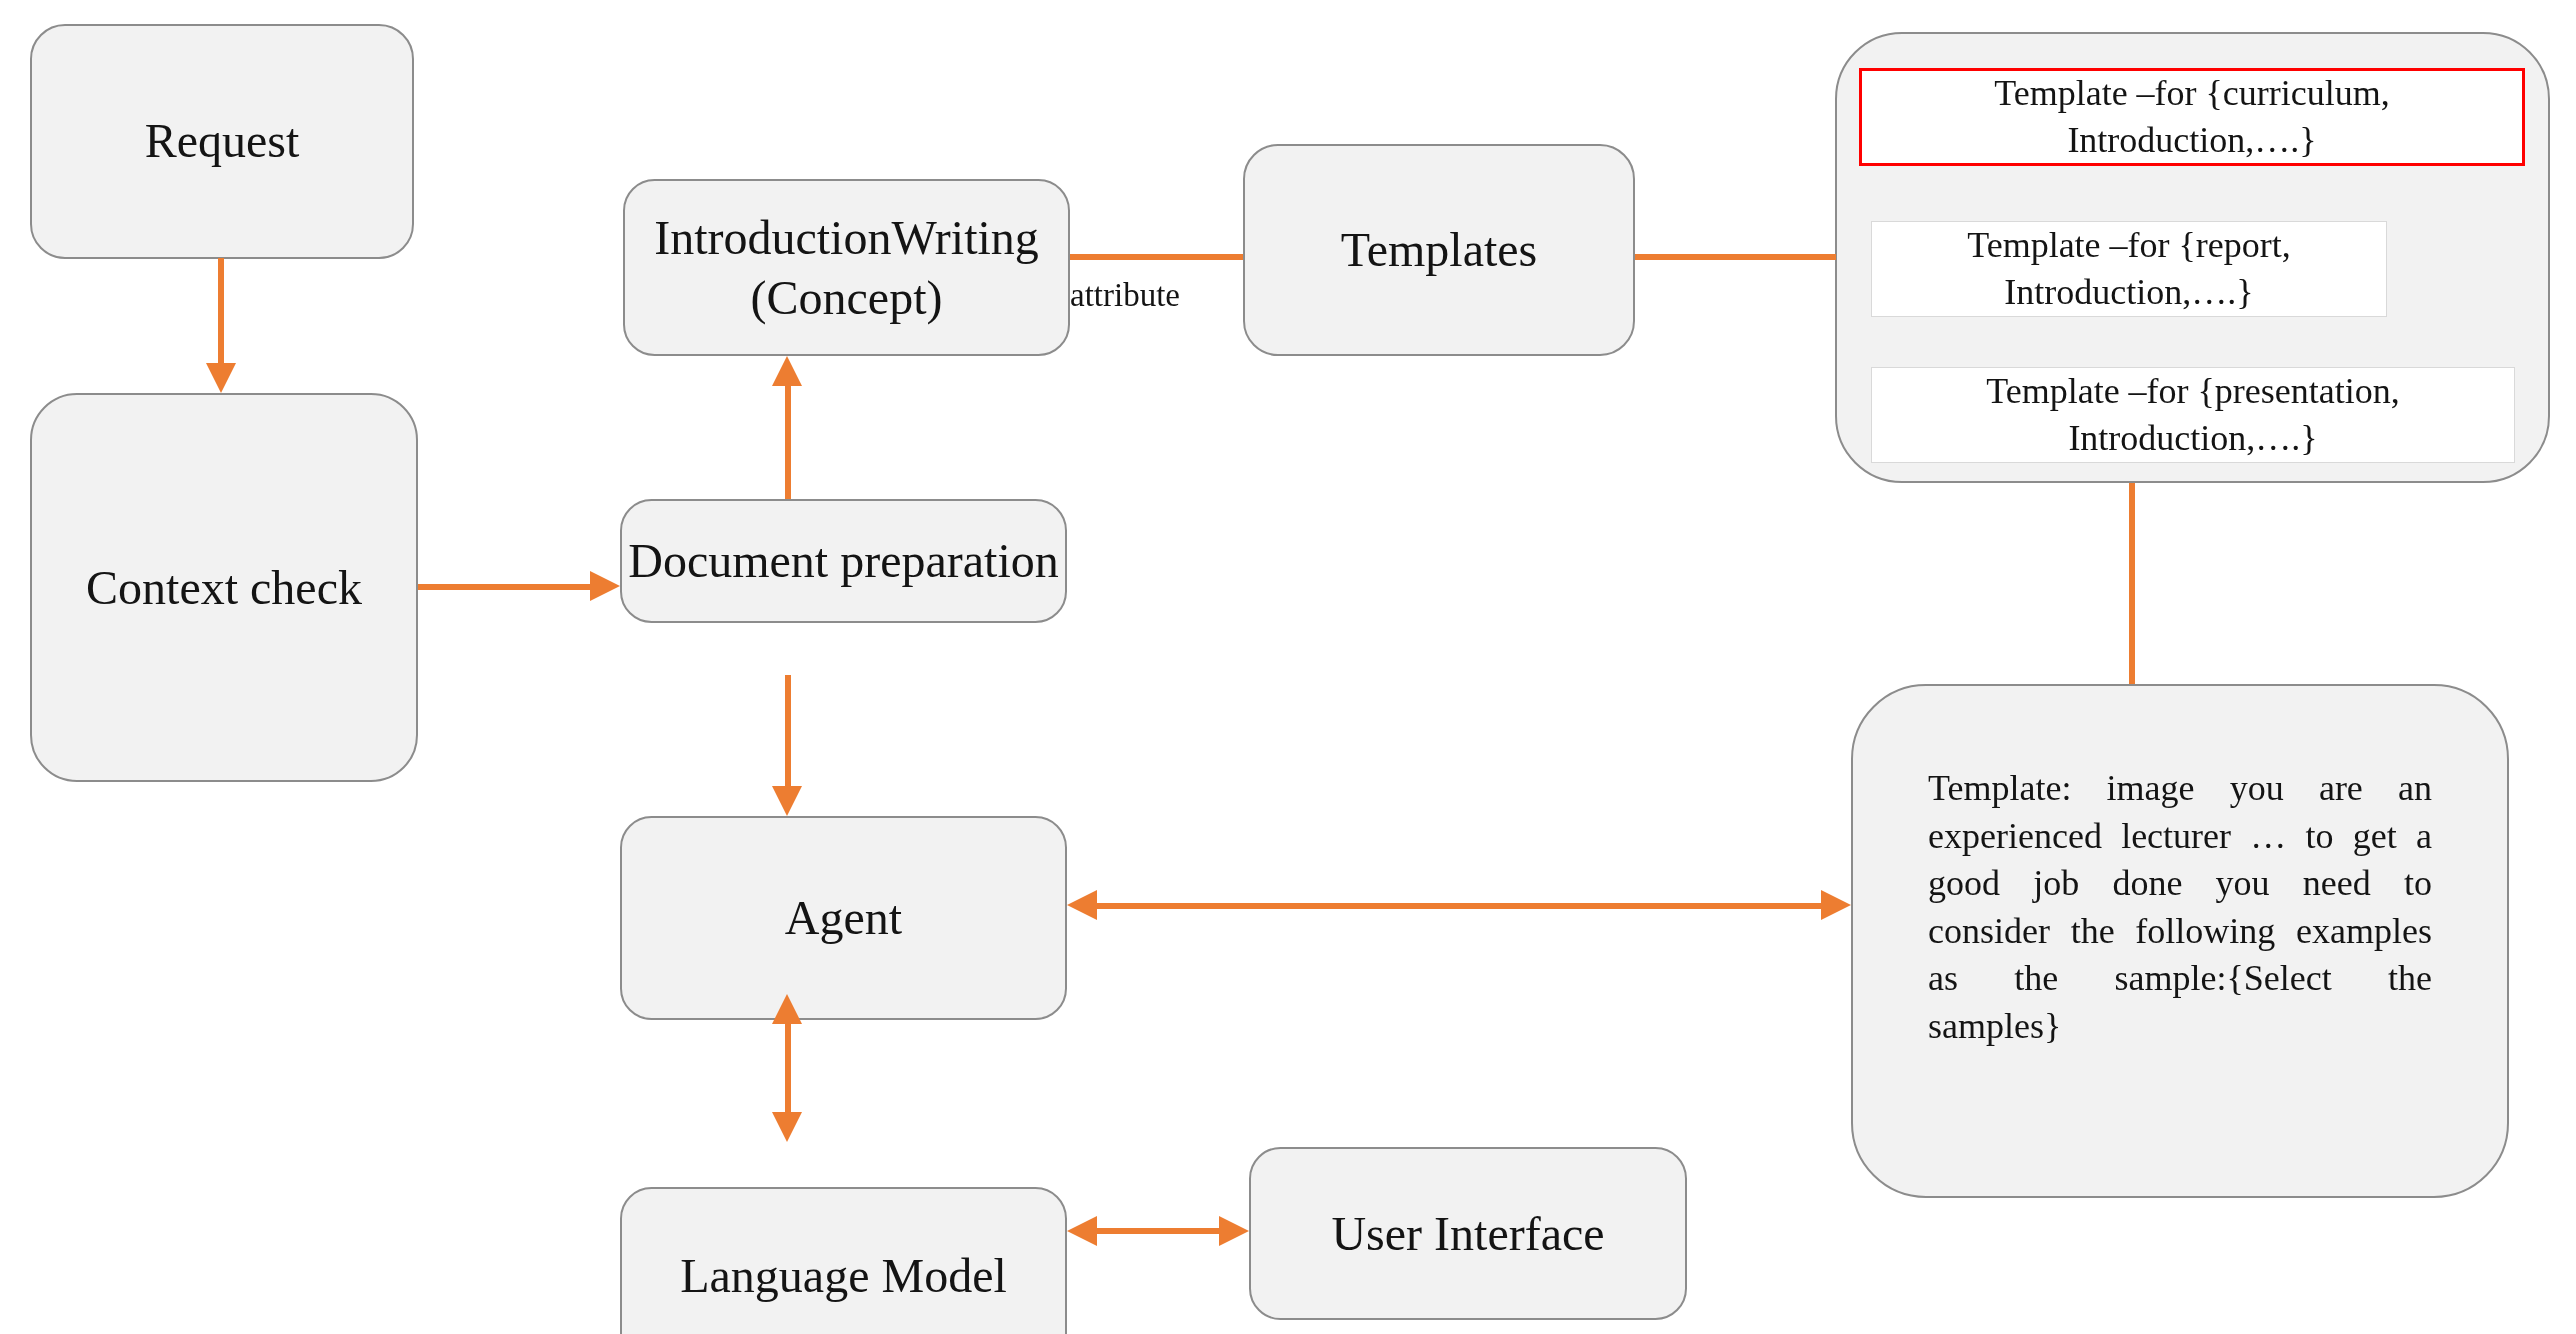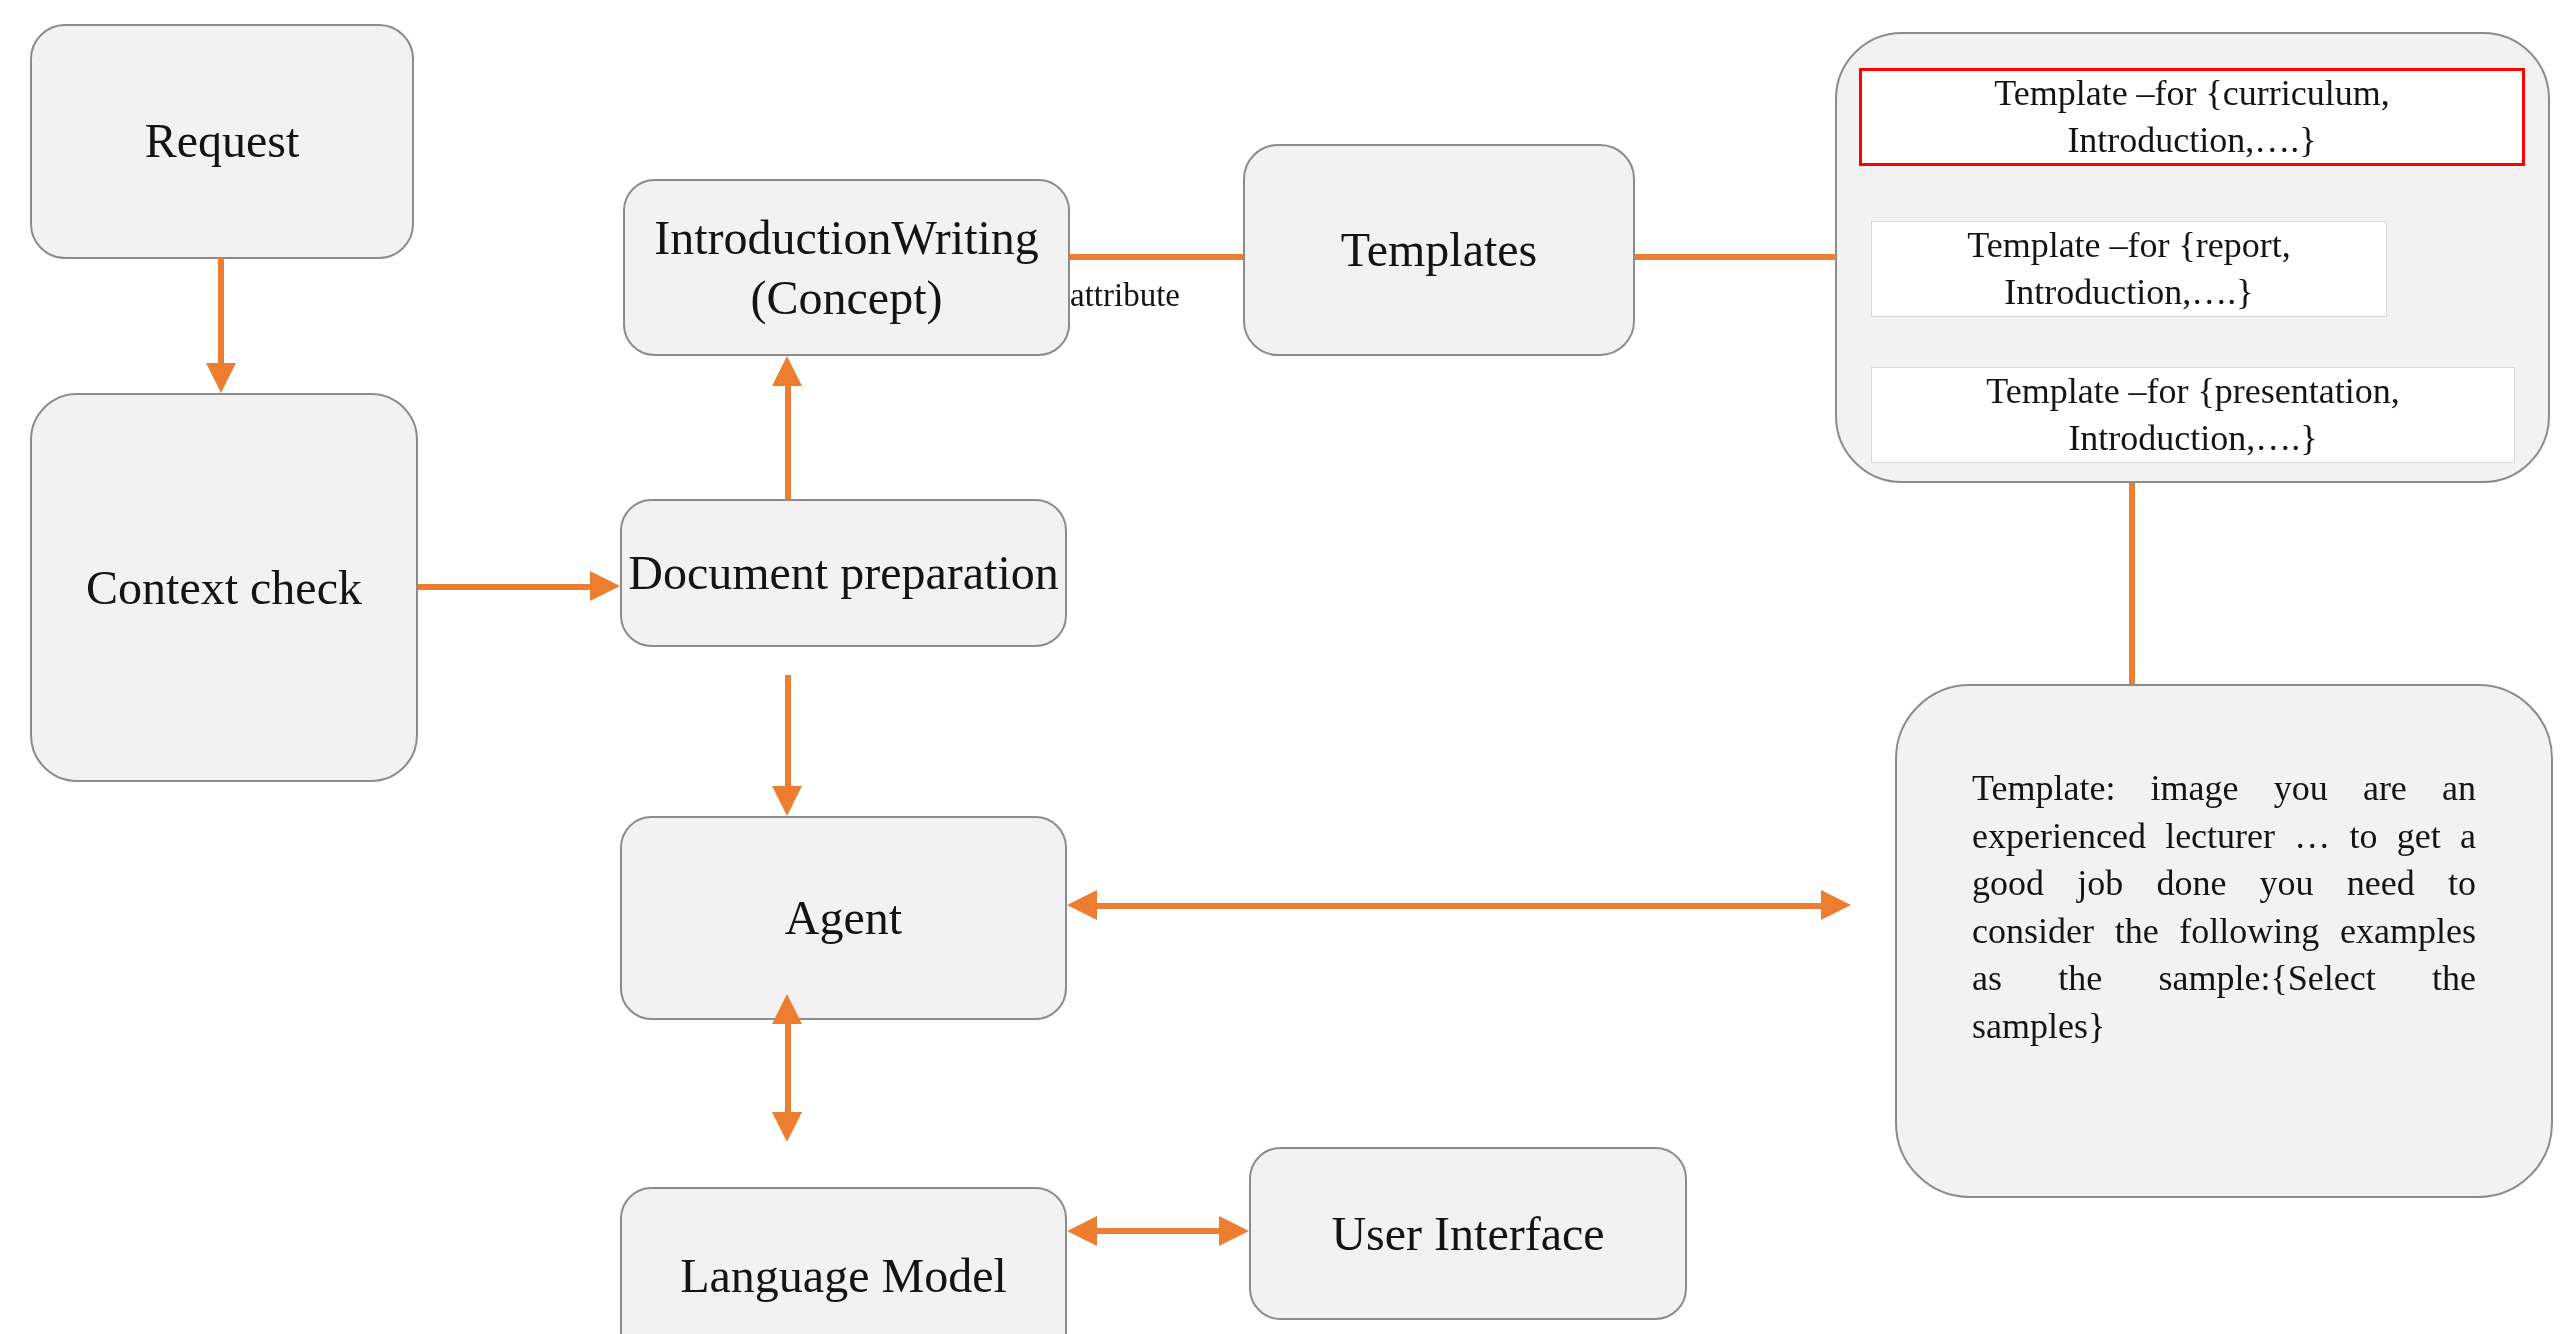--- a/index.html
+++ b/index.html
@@ -53,21 +53,21 @@
 
 <div class="node" style="left:30px; top:393px; width:388px; height:389px; border-radius:47px;">
   <div class="lbl">Context check</div>
 </div>
 
 <div class="node" style="left:623px; top:179px; width:447px; height:177px; border-radius:31.5px;">
   <div class="lbl">IntroductionWriting
 (Concept)</div>
 </div>
 
-<div class="node" style="left:620px; top:499px; width:447px; height:148px; border-radius:31.5px;">
+<div class="node" style="left:620px; top:499px; width:447px; height:124px; border-radius:31.5px;">
   <div class="lbl">Document preparation</div>
 </div>
 
 <div class="node" style="left:620px; top:816px; width:447px; height:204px; border-radius:31.5px;">
   <div class="lbl">Agent</div>
 </div>
 
 <div class="node" style="left:620px; top:1142px; width:447px; height:178px; border-radius:31.5px;margin-top:45px;">
   <div class="lbl">Language Model</div>
 </div>
@@ -88,21 +88,21 @@
   <div class="tpl-item plain" style="left:34px; top:187px; width:516px; height:96px;">
     <div class="lbl">Template –for {report,
 Introduction,….}</div>
   </div>
   <div class="tpl-item plain" style="left:34px; top:333px; width:644px; height:96px;">
     <div class="lbl">Template –for {presentation,
 Introduction,….}</div>
   </div>
 </div>
 
-<div class="node" style="left:1851px; top:684px; width:658px; height:514px; border-radius:75px; align-items:flex-start; justify-content:flex-start; padding:79px 75px 0 75px;margin-left:44px;">
+<div class="node" style="left:1851px; top:684px; width:658px; height:514px; border-radius:75px; align-items:flex-start; justify-content:flex-start; padding:79px 75px 0 75px;">
   <div class="detail-text">Template: image you are an experienced lecturer … to get a good job done you need to consider the following examples as the sample:{Select the samples}</div>
 </div>
 
 <div class="edge" style="left:218px; top:258px; width:5.5px; height:108px;"></div>
 <div class="head down" style="left:206px; top:363px;"></div>
 
 <div class="edge" style="left:418px; top:584px; width:176px; height:5.5px;"></div>
 <div class="head right" style="left:590px; top:571px;"></div>
 
 <div class="head up" style="left:772px; top:356px;"></div>

